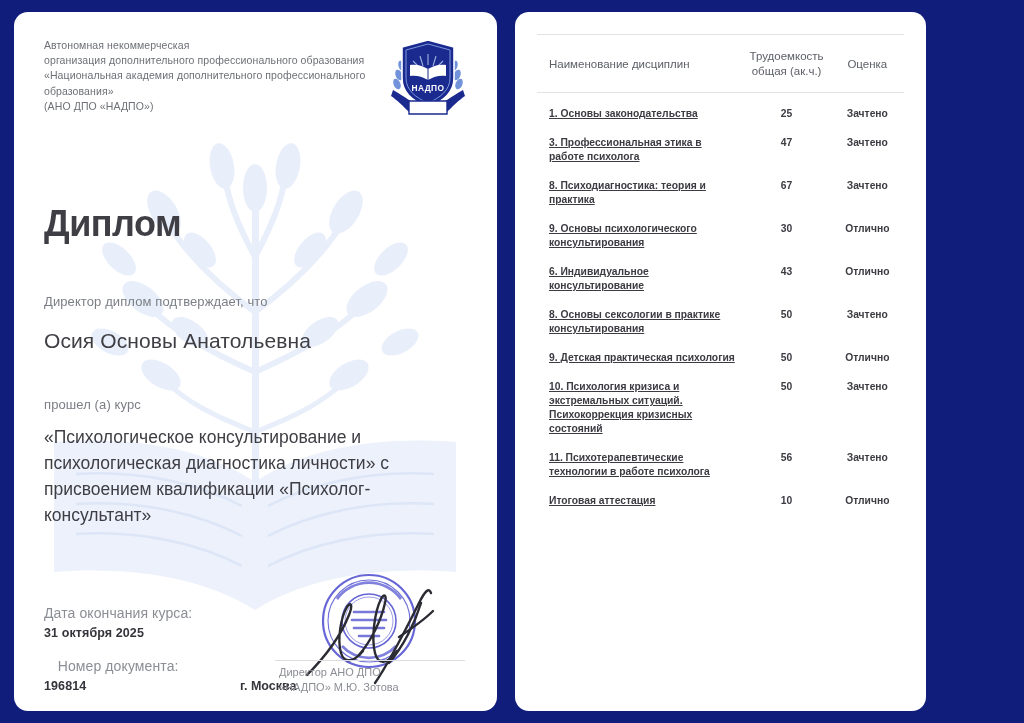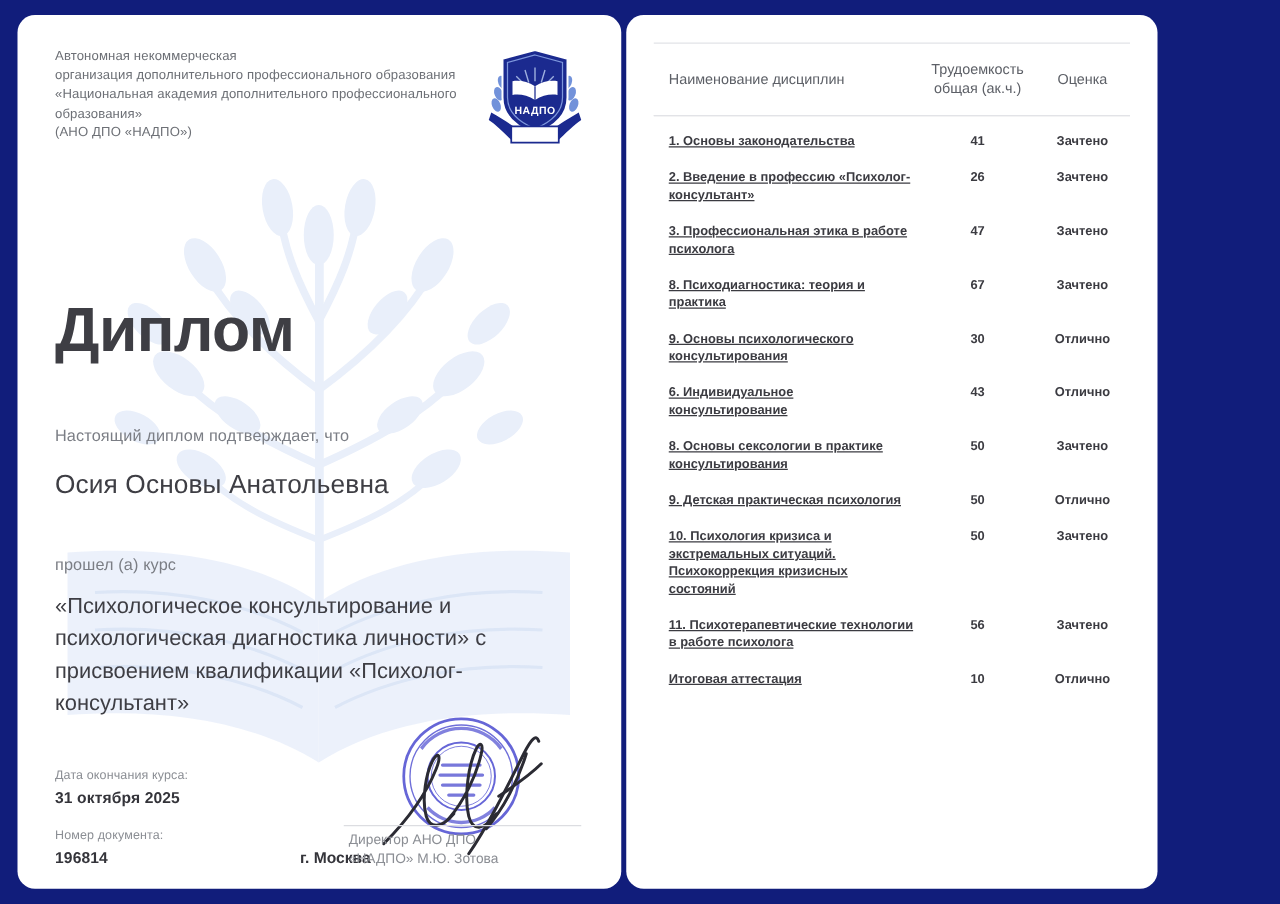--- a/index.html
+++ b/index.html
@@ -14,21 +14,21 @@
     background: #111d7b;
     font-family: "Liberation Sans", "DejaVu Sans", sans-serif;
     -webkit-font-smoothing: antialiased;
   }
 
   .page {
     position: relative;
     width: 940px;
     height: 723px;
     display: flex;
-    gap: 4px;
+    gap: 18px;
     padding: 12px 14px;
   }
 
   
   .card {
     position: relative;
     background: #ffffff;
     border-radius: 14px;
     overflow: hidden;
   }
@@ -72,22 +72,22 @@
     font-size: 10.5px;
     line-height: 15.2px;
     color: #6d7076;
     letter-spacing: .1px;
     max-width: 345px;
   }
 
   .emblem { flex: 0 0 auto; margin-top: -2px; }
 
   .title {
-    margin-top: 116px;
-    font-size: 50px;
+    margin-top: 84px;
+    font-size: 36px;
     line-height: 1;
     font-weight: 700;
     color: #3e3e44;
     letter-spacing: -0.5px;
   }
 
   .confirm-line {
     margin-top: 52px;
     font-size: 13px;
     color: #7b7e85;
@@ -123,22 +123,23 @@
     position: relative;
     display: flex;
     align-items: flex-end;
     justify-content: space-between;
   }
 
   .footer-left { font-size: 12px; }
 
   .meta-label {
     color: #8b8e94;
-    font-size: 10px;
-    letter-spacing: .1px;
+    font-size: 14px;
+    letter-spacing: .1px;
+    text-align: center;
   }
   .meta-value {
     color: #34343a;
     font-size: 12.5px;
     font-weight: 700;
     margin-top: 5px;
     letter-spacing: .1px;
   }
   .meta-gap { height: 18px; }
 
@@ -310,21 +311,21 @@
 
             <path d="M4 54 C16 61 24 66 30 72 L22 78 C14 70 8 64 2 60 Z" fill="#1b2a8f"></path>
             <path d="M74 54 C62 61 54 66 48 72 L56 78 C64 70 70 64 76 60 Z" fill="#1b2a8f"></path>
             <path d="M20 65 L58 65 L58 78 L20 78 Z" fill="#ffffff" stroke="#1b2a8f" stroke-width="1.4"></path>
           </svg>
         </div>
       </div>
 
       <div class="title">Диплом</div>
 
-      <div class="confirm-line">Настоящий диплом подтверждает, что</div>
+      <div class="confirm-line">Директор диплом подтверждает, что</div>
 
       <div class="recipient">Осия Основы Анатольевна</div>
 
       <div class="passed-line">прошел (а) курс</div>
 
       <div class="course-name">«Психологическое консультирование и психологическая диагностика личности» с присвоением квалификации «Психолог-консультант»</div>
 
       <div class="spacer"></div>
 
       <div class="footer">
@@ -380,26 +381,21 @@
         <tr>
           <th class="th-name">Наименование дисциплин</th>
           <th class="th-hours" style="white-space: pre-line;">Трудоемкость
 общая (ак.ч.)</th>
           <th class="th-grade">Оценка</th>
         </tr>
       </thead>
       <tbody>
           <tr>
             <td class="td-name">1. Основы законодательства</td>
-            <td class="td-hours">41</td>
-            <td class="td-grade">Зачтено</td>
-          </tr>
-          <tr>
-            <td class="td-name">2. Введение в профессию «Психолог-консультант»</td>
-            <td class="td-hours">26</td>
+            <td class="td-hours">25</td>
             <td class="td-grade">Зачтено</td>
           </tr>
           <tr>
             <td class="td-name">3. Профессиональная этика в работе психолога</td>
             <td class="td-hours">47</td>
             <td class="td-grade">Зачтено</td>
           </tr>
           <tr>
             <td class="td-name">8. Психодиагностика: теория и практика</td>
             <td class="td-hours">67</td>

